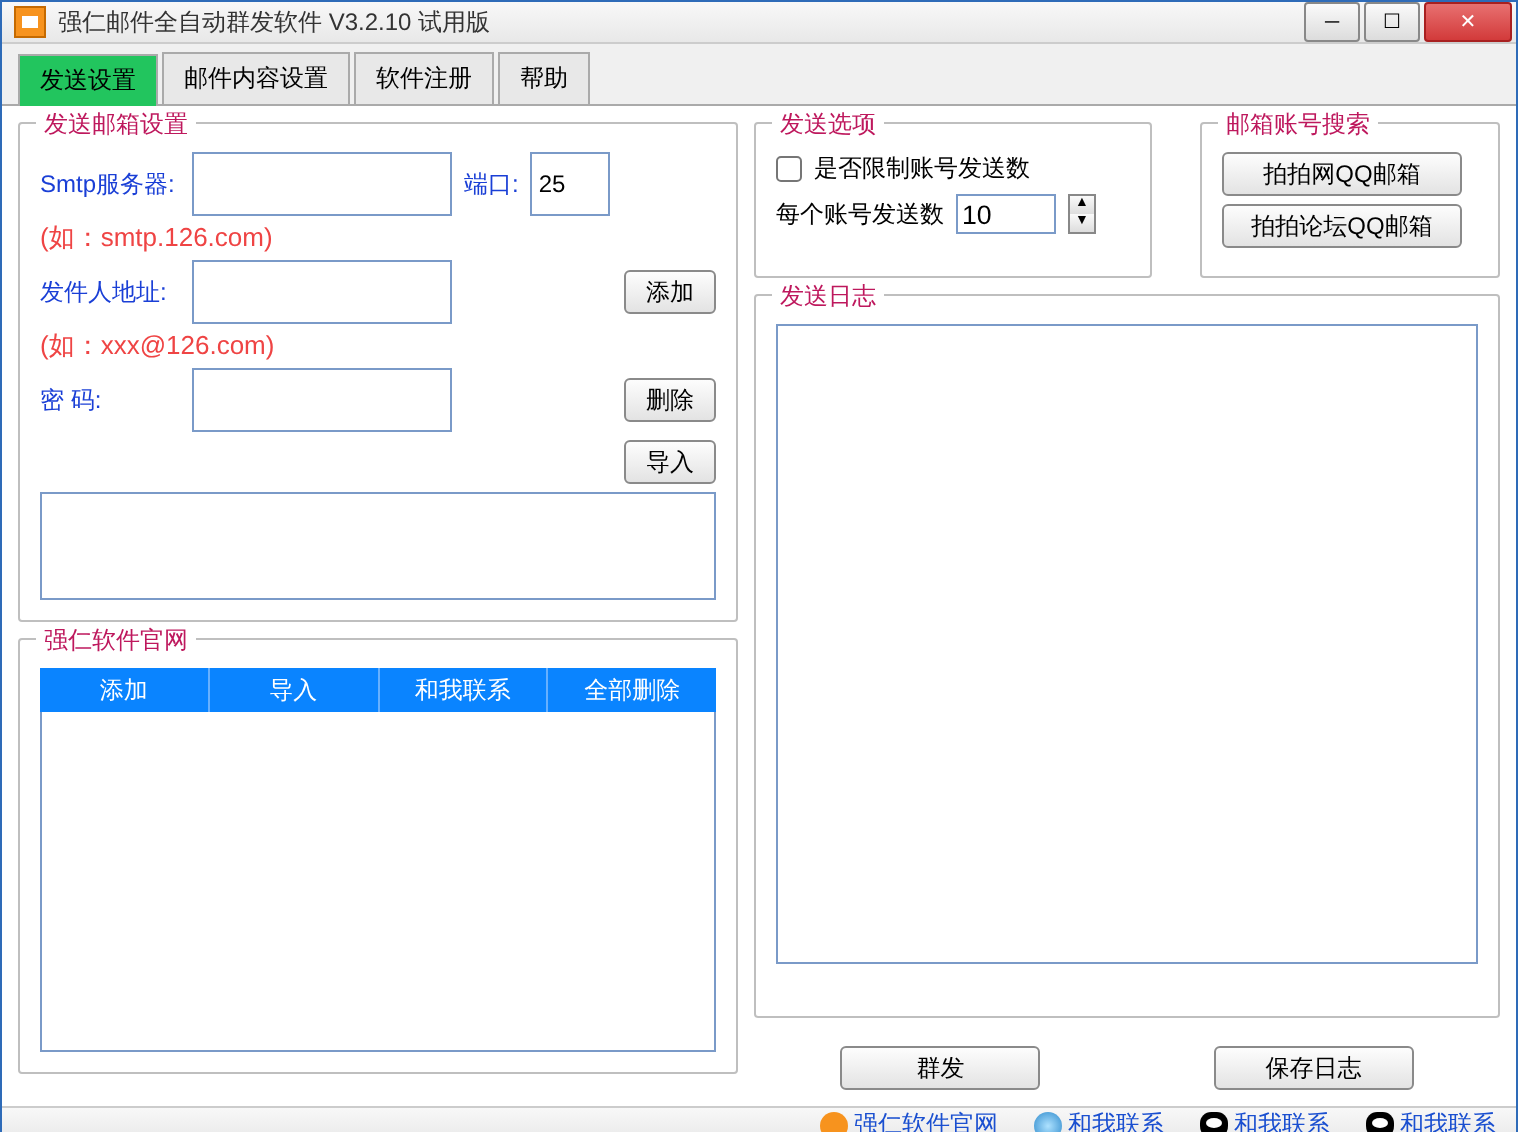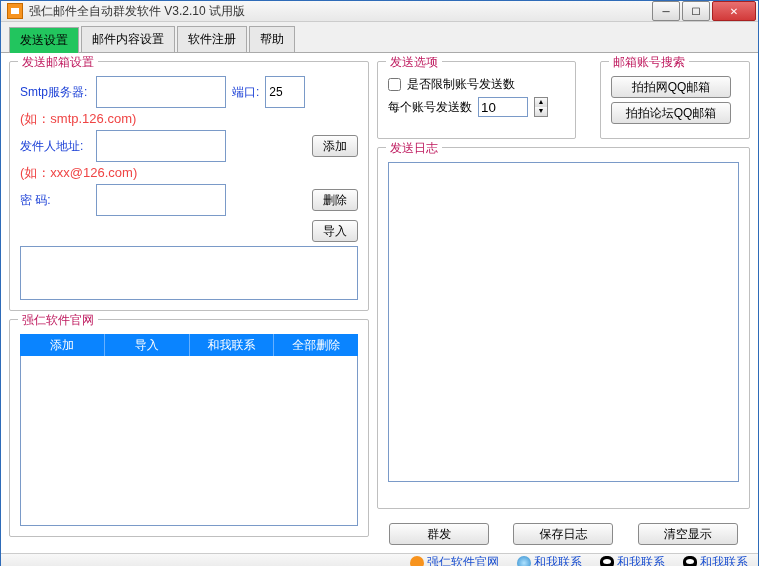--- a/index.html
+++ b/index.html
@@ -139,21 +139,20 @@
       </div>
 
       <div class="groupbox logbox">
         <div class="legend">发送日志</div>
         <div class="logarea"></div>
       </div>
 
       <div class="btnrow">
         <button class="btn wide">群发</button>
         <button class="btn wide">保存日志</button>
-        <button class="btn wide">清空显示</button>
       </div>
     </div>
   </div>
 
   <div class="footer">
     <span><span class="footicon fi-orange"></span><a>强仁软件官网</a></span>
     <span><span class="footicon fi-globe"></span><a>和我联系</a></span>
     <span><span class="footicon fi-qq"></span><a>和我联系</a></span>
     <span><span class="footicon fi-qq"></span><a>和我联系</a></span>
   </div>

